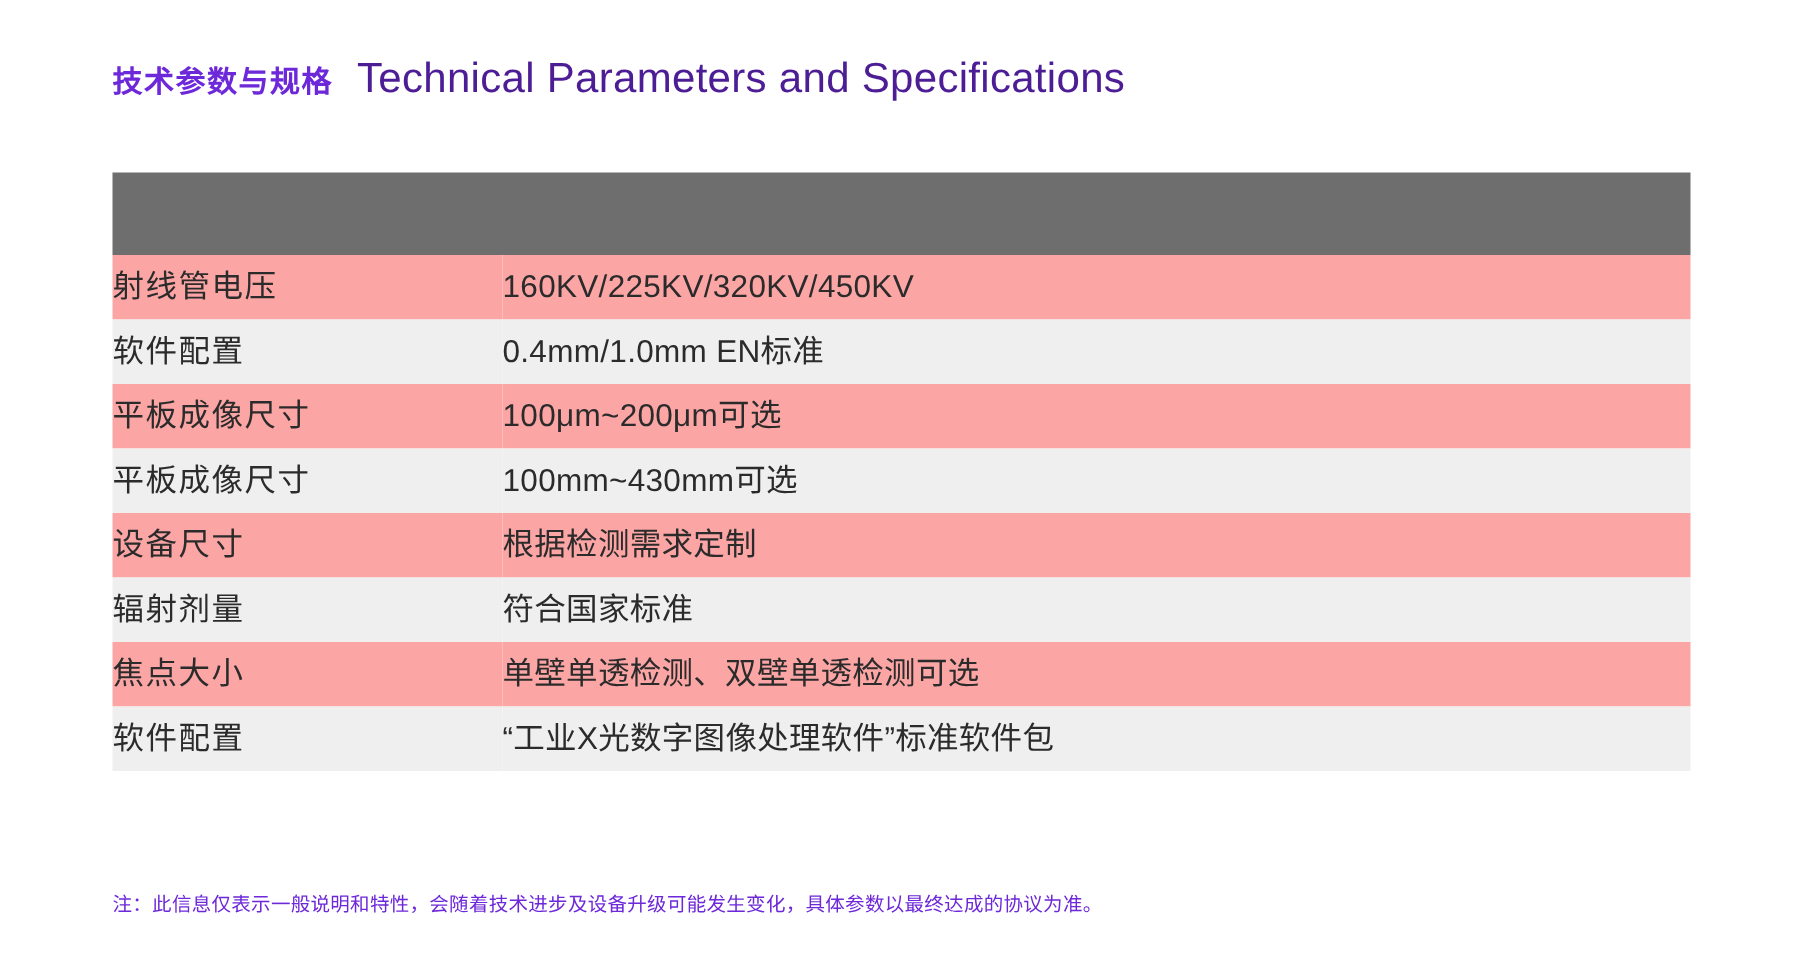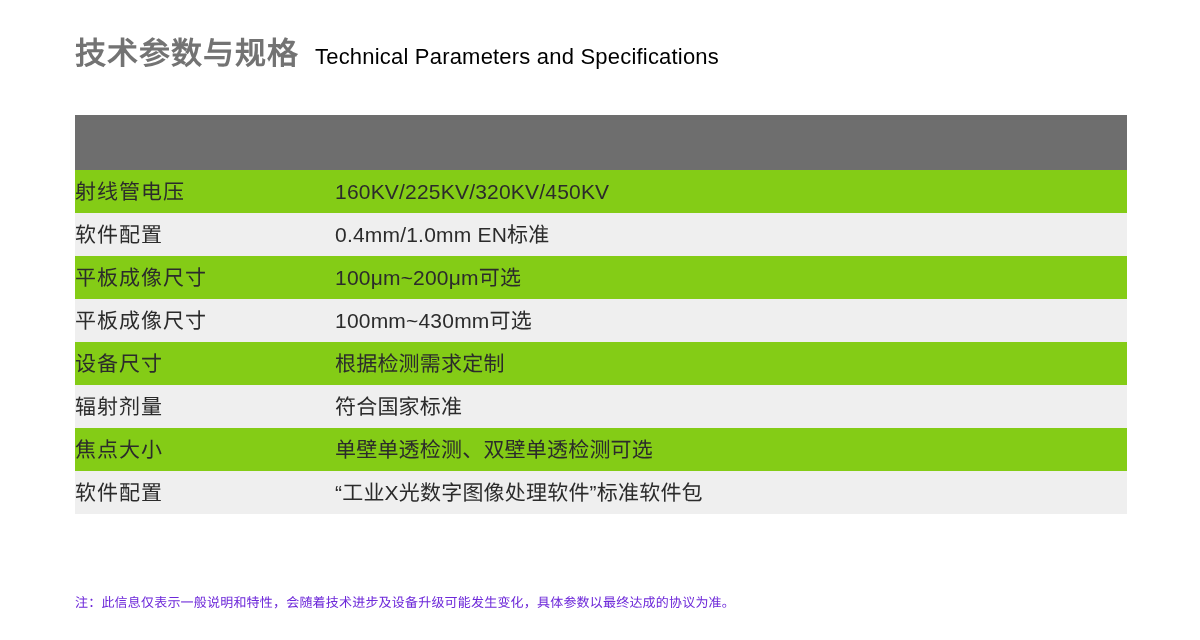--- a/index.html
+++ b/index.html
@@ -23,29 +23,29 @@
   
   .header {
     position: absolute;
     left: 75px;
     top: 38px;
     display: flex;
     align-items: baseline;
     gap: 16px;
   }
   .title-cn {
-    font-size: 31px;
+    font-size: 20px;
     font-weight: bold;
-    color: #737373;
+    color: #6d28d9;
     letter-spacing: 1px;
     line-height: 1;
   }
   .title-en {
-    font-size: 22px;
-    color: #000000;
+    font-size: 28px;
+    color: #4c1d95;
     font-weight: normal;
     letter-spacing: 0.2px;
     line-height: 1;
   }
 
   
   .table-wrap {
     position: absolute;
     left: 75px;
     top: 115px;
@@ -58,21 +58,21 @@
   }
   table.spec {
     border-collapse: collapse;
     width: 100%;
     table-layout: fixed;
   }
   table.spec tr {
     height: 43px;
   }
   table.spec tr.odd td {
-    background: #84cc16;
+    background: #fca5a5;
   }
   table.spec tr.even td {
     background: #efefef;
   }
   table.spec td {
     padding: 0;
     vertical-align: middle;
     font-size: 21px;
     color: #2b2b2b;
     line-height: 1.2;

